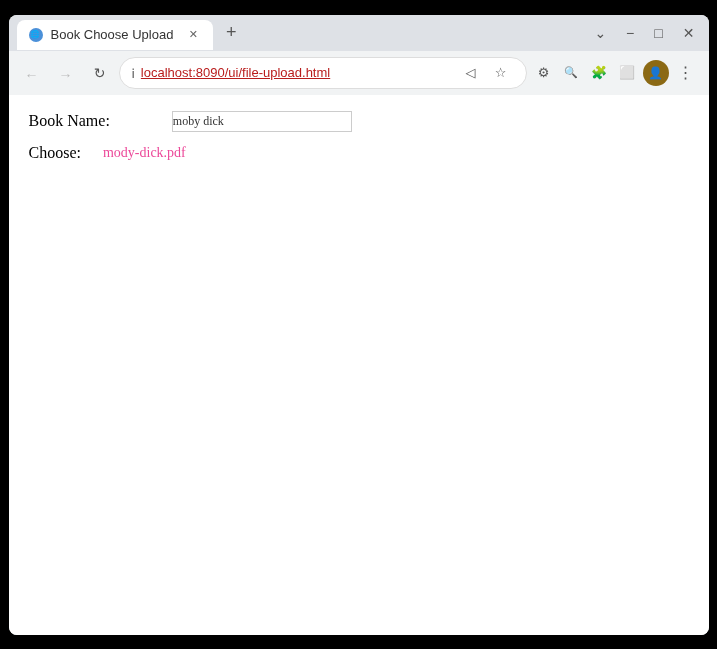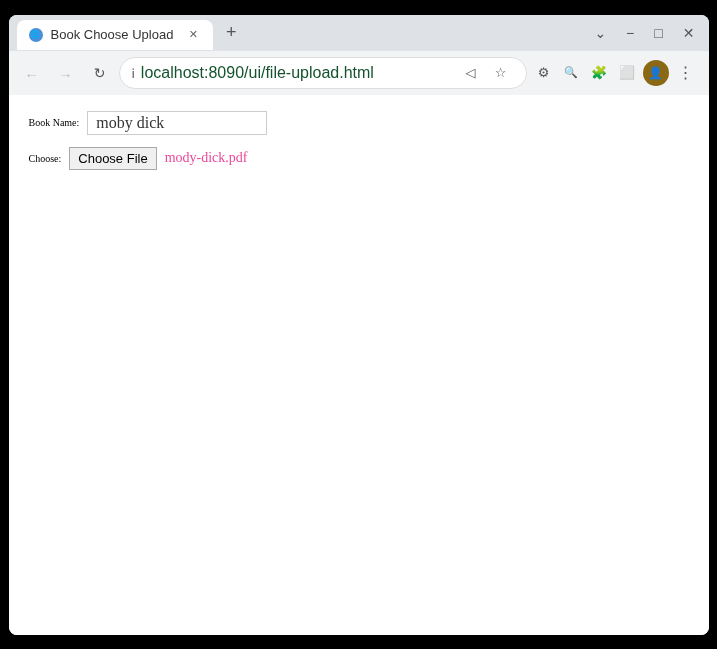--- a/index.html
+++ b/index.html
@@ -121,22 +121,23 @@
       border: 1px solid #ddd;
     }
 
     .address-info-icon {
       color: #555;
       font-size: 13px;
     }
 
     .address-text {
       flex: 1;
-      font-size: 16px;
-      color: #14532d;
+      font-size: 13px;
+      color: #b91c1c;
+      text-decoration: underline;
     }
 
     .address-right-icons {
       display: flex; gap: 4px; align-items: center;
     }
 
     .addr-icon {
       width: 26px; height: 26px;
       display: flex; align-items: center; justify-content: center;
       border-radius: 50%;
@@ -175,34 +176,35 @@
       overflow: auto;
     }
 
     .form-row {
       display: flex;
       align-items: center;
       margin-bottom: 12px;
     }
 
     .form-label {
-      font-size: 10px;
+      font-size: 16px;
       color: #000;
-      margin-right: 8px;
+      margin-right: 22px;
       font-family: Times New Roman, serif;
     }
 
     .text-input {
       border: 1px solid #ccc;
-      font-size: 16px;
-      padding: 2px 8px;
+      font-size: 12px;
+      padding: 2px 0;
       width: 180px;
       font-family: Times New Roman, serif;
       color: #333;
       outline: none;
+      margin-left: 40px;
     }
 
     .file-input-wrapper {
       display: flex;
       align-items: center;
       gap: 8px;
     }
 
     .choose-file-btn {
       background: #f0f0f0;
@@ -273,19 +275,18 @@
   <div class="page-content">
 
     <div class="form-row">
       <label class="form-label">Book Name:</label>
       <input class="text-input" type="text" value="moby dick" style="">
     </div>
 
     <div class="form-row">
       <span class="form-label">Choose:</span>
       <div class="file-input-wrapper">
-        <button class="choose-file-btn">Choose File</button>
         <span class="file-name-display">mody-dick.pdf</span>
       </div>
     </div>
 
   </div>
 </div>
 
 </body></html>

